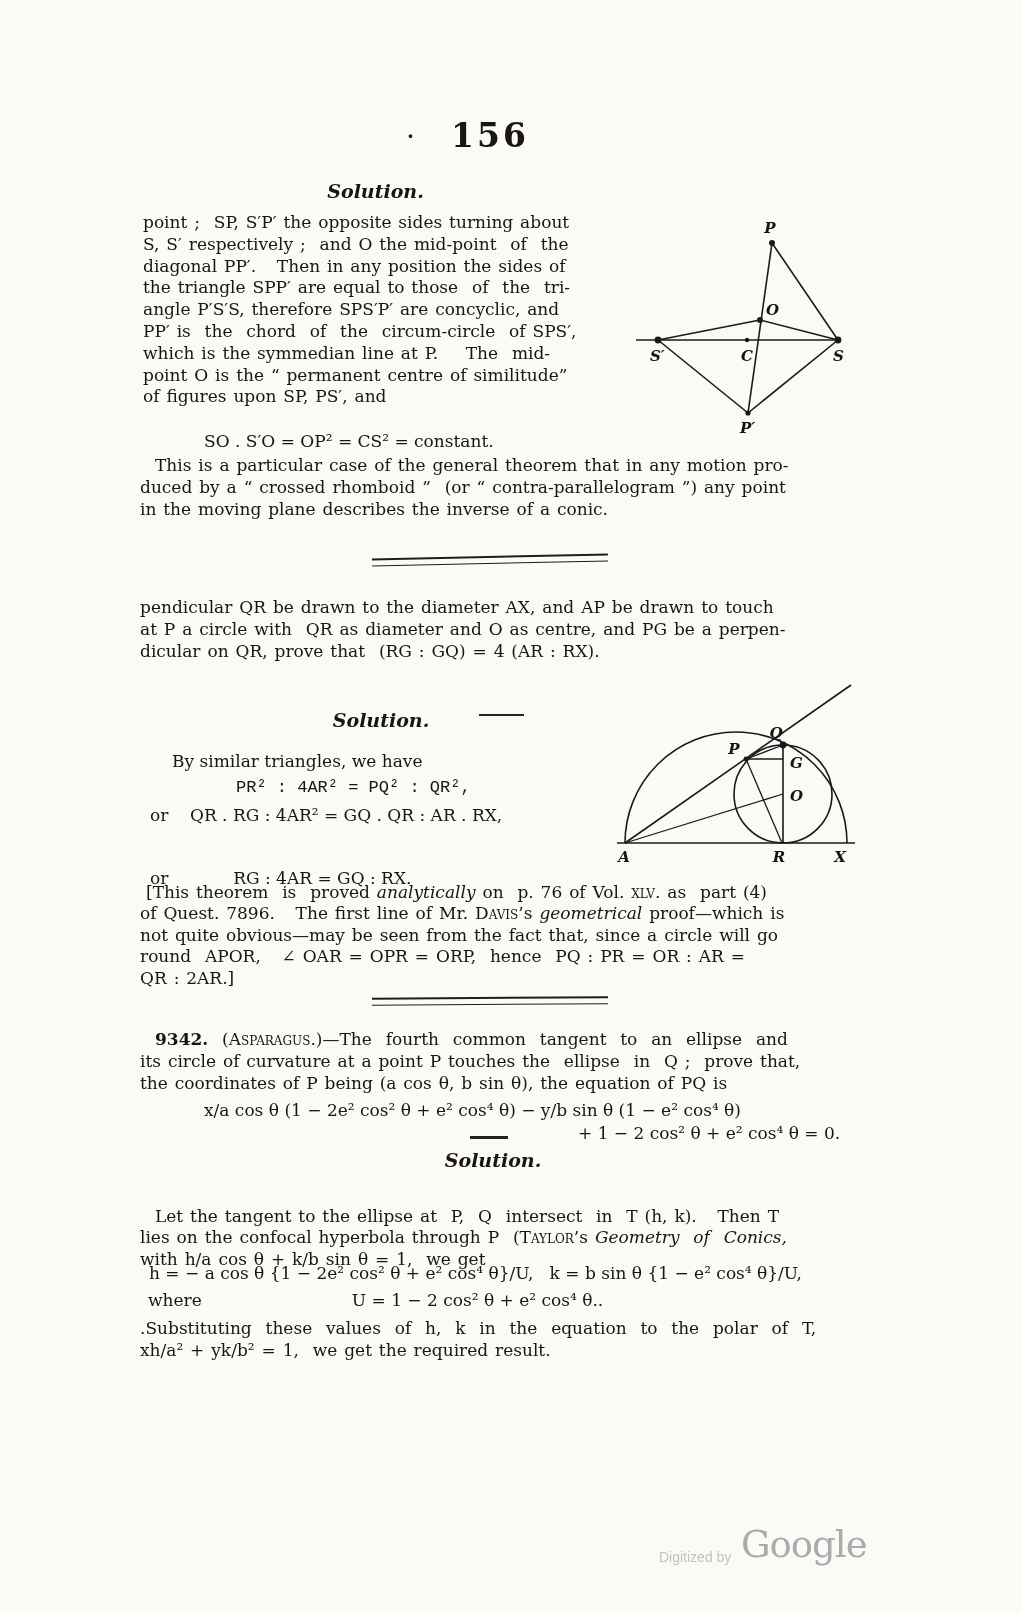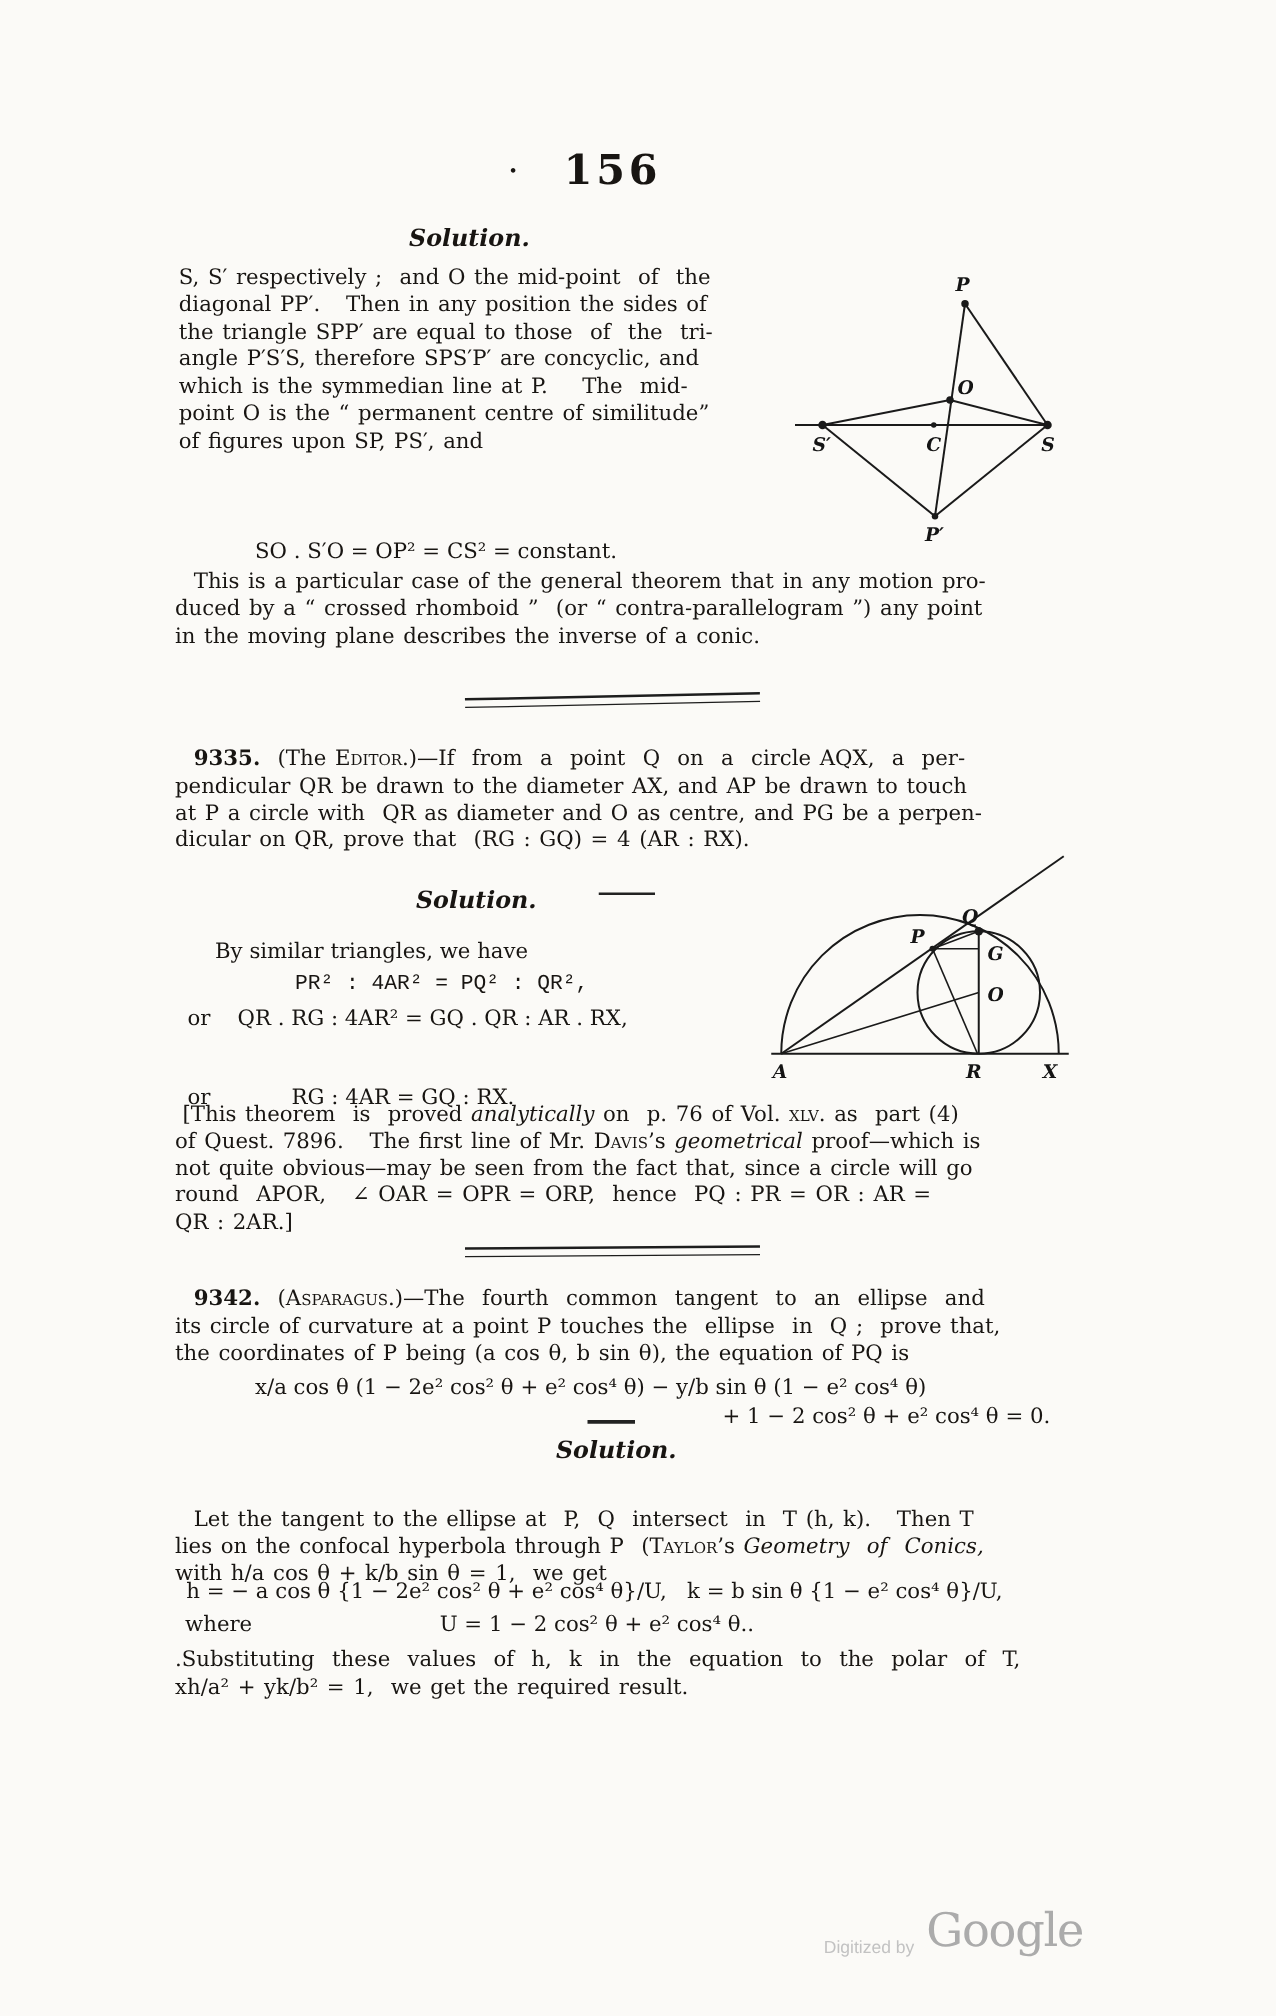--- a/index.html
+++ b/index.html
@@ -59,24 +59,26 @@
 </style>
 </head>
 <body>
 
 <div class="abs" id="pagenum">156</div>
 <div class="abs artifact-dot">·</div>
 
 <div class="abs sol-heading" id="sol1-heading">Solution.</div>
 
 <div class="abs" id="prev-para">
+  <div class="ln">point ;  SP, S′P′ the opposite sides turning about</div>
   <div class="ln">S, S′ respectively ;  and O the mid-point  of  the</div>
   <div class="ln">diagonal PP′.   Then in any position the sides of</div>
   <div class="ln">the triangle SPP′ are equal to those  of  the  tri-</div>
   <div class="ln">angle P′S′S, therefore SPS′P′ are concyclic, and</div>
+  <div class="ln">PP′ is  the  chord  of  the  circum-circle  of SPS′,</div>
   <div class="ln">which is the symmedian line at P.    The  mid-</div>
   <div class="ln">point O is the “ permanent centre of similitude”</div>
   <div class="ln">of figures upon SP, PS′, and</div>
 </div>
 
 <div class="abs ln" id="prev-eq">SO . S′O = OP² = CS² = constant.</div>
 
 <div class="abs" id="prev-remark">
   <div class="ln ind-sm">This is a particular case of the general theorem that in any motion pro-</div>
   <div class="ln">duced by a “ crossed rhomboid ”  (or “ contra-parallelogram ”) any point</div>
@@ -101,21 +103,20 @@
   <text x="166" y="112">O</text>
   <text x="50" y="158">S′</text>
   <text x="141" y="158">C</text>
   <text x="233" y="158">S</text>
   <text x="140" y="230">P′</text>
 </svg>
 
 <div class="abs dblrule" id="rule1"></div>
 
 <div class="abs" id="q9335-para">
-  <div class="ln ind-sm"><span class="bold">9335.</span><span>  (The </span><span class="sc">Editor</span><span>.)—If  from  a  point  Q  on  a  circle AQX,  a  per-</span></div>
   <div class="ln">pendicular QR be drawn to the diameter AX, and AP be drawn to touch</div>
   <div class="ln">at P a circle with  QR as diameter and O as centre, and PG be a perpen-</div>
   <div class="ln">dicular on QR, prove that  (RG : GQ) = 4 (AR : RX).</div>
 </div>
 
 <div class="abs sol-heading" id="sol2-heading">Solution.</div>
 <div class="abs" id="stray-rule"></div>
 
 <div class="abs ln" id="q9335-intro">By similar triangles, we have</div>
 <div class="abs ln" id="q9335-eq1">PR² : 4AR² = PQ² : QR²,</div>

